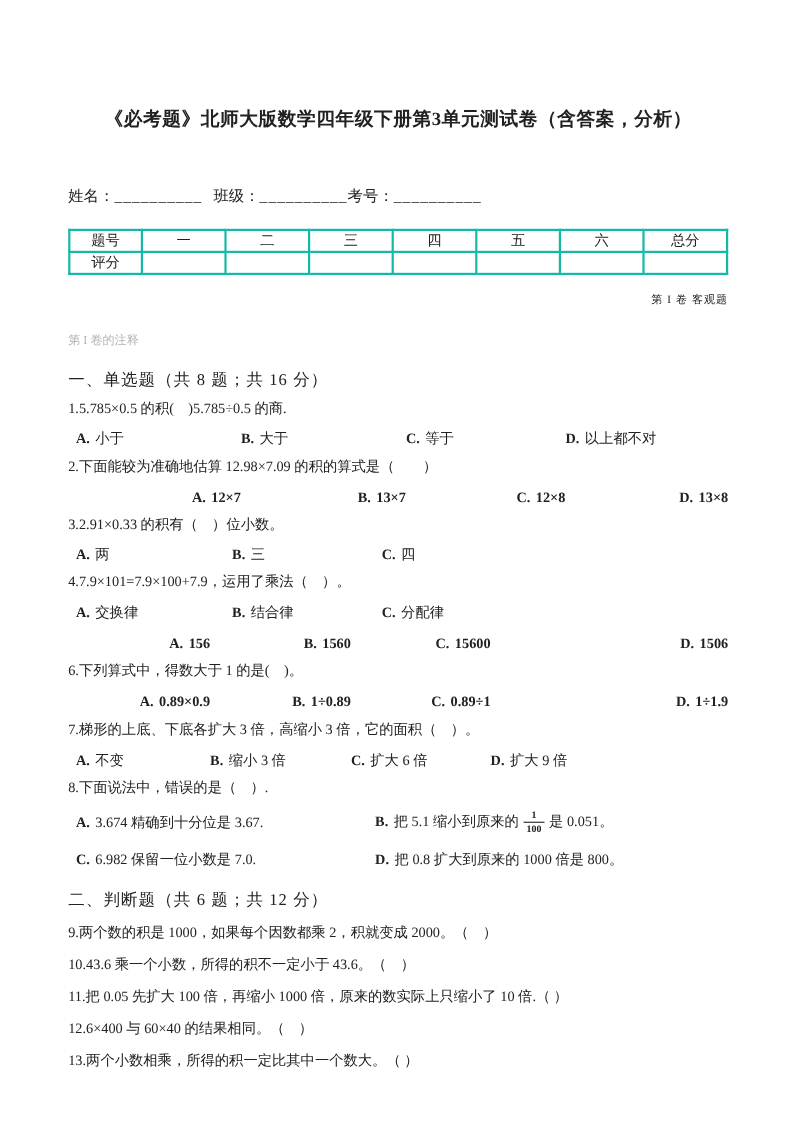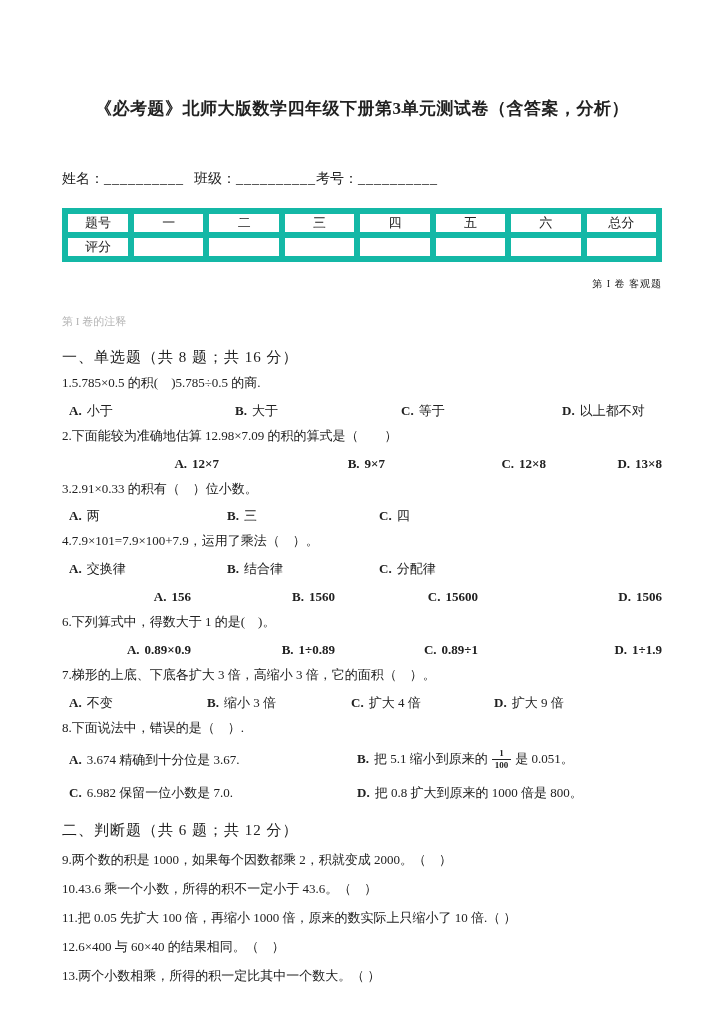--- a/index.html
+++ b/index.html
@@ -24,21 +24,21 @@
   .student-line .lbl2 { margin-left:10px; }
   .student-line .blank { letter-spacing:1px; }
 
   table.score {
     width:100%;
     border-collapse:collapse;
     margin-top:20px;
     table-layout:fixed;
   }
   table.score td {
-    border:6px solid #14b8a6;
+    border:2px solid #14b8a6;
     height:20px;
     text-align:center;
     vertical-align:middle;
     font-size:13px;
     padding:0;
   }
   col.c-first { width:66px; }
 
   .volume-title { text-align:right; font-size:10px; margin-top:15px; letter-spacing:1px; }
   .volume-note  { color:#b5b5b5; font-size:11px; margin-top:23px; }
@@ -46,21 +46,20 @@
   .sec-heading { font-size:15px; margin-top:19px; letter-spacing:1px; }
 
   .q { font-size:13px; margin-top:8px; line-height:1.3; }
 
   .opts {
     display:grid;
     font-size:13px;
     margin-top:11px;
     padding-left:7px;
     line-height:1.3;
-    gap:16px;
   }
   .opts-wide4   { grid-template-columns:150px 150px 145px auto; }
   .opts-narrow4 { grid-template-columns:122px 128px 127px auto; }
   .opts-3       { grid-template-columns:142px 136px auto; }
   .opts-2       { grid-template-columns:272px auto; }
   .opts.boldnum .opt { font-weight:bold;text-align:right; }
 
   .opt { white-space:nowrap; }
   .opt-label { font-weight:bold; margin-right:5px; }
 
@@ -137,21 +136,21 @@
   <div class="opts opts-wide4">
     <div class="opt"><span class="opt-label">A.</span><span>小于</span></div>
     <div class="opt"><span class="opt-label">B.</span><span>大于</span></div>
     <div class="opt"><span class="opt-label">C.</span><span>等于</span></div>
     <div class="opt"><span class="opt-label">D.</span><span>以上都不对</span></div>
   </div>
 
   <div class="q">2.下面能较为准确地估算 12.98×7.09 的积的算式是（　　）</div>
   <div class="opts opts-wide4 boldnum">
     <div class="opt"><span class="opt-label">A.</span><span>12×7</span></div>
-    <div class="opt"><span class="opt-label">B.</span><span>9×7</span></div>
+    <div class="opt"><span class="opt-label">B.</span><span>13×7</span></div>
     <div class="opt"><span class="opt-label">C.</span><span>12×8</span></div>
     <div class="opt"><span class="opt-label">D.</span><span>13×8</span></div>
   </div>
 
   <div class="q">3.2.91×0.33 的积有（　）位小数。</div>
   <div class="opts opts-3">
     <div class="opt"><span class="opt-label">A.</span><span>两</span></div>
     <div class="opt"><span class="opt-label">B.</span><span>三</span></div>
     <div class="opt"><span class="opt-label">C.</span><span>四</span></div>
   </div>
@@ -175,21 +174,21 @@
     <div class="opt"><span class="opt-label">A.</span><span>0.89×0.9</span></div>
     <div class="opt"><span class="opt-label">B.</span><span>1÷0.89</span></div>
     <div class="opt"><span class="opt-label">C.</span><span>0.89÷1</span></div>
     <div class="opt"><span class="opt-label">D.</span><span>1÷1.9</span></div>
   </div>
 
   <div class="q">7.梯形的上底、下底各扩大 3 倍，高缩小 3 倍，它的面积（　）。</div>
   <div class="opts opts-narrow4">
     <div class="opt"><span class="opt-label">A.</span><span>不变</span></div>
     <div class="opt"><span class="opt-label">B.</span><span>缩小 3 倍</span></div>
-    <div class="opt"><span class="opt-label">C.</span><span>扩大 4 倍</span></div>
+    <div class="opt"><span class="opt-label">C.</span><span>扩大 6 倍</span></div>
     <div class="opt"><span class="opt-label">D.</span><span>扩大 9 倍</span></div>
   </div>
 
   <div class="q">8.下面说法中，错误的是（　）.</div>
   <div class="opts opts-2 frac-row">
     <div class="opt"><span class="opt-label">A.</span><span>3.674 精确到十分位是 3.67.</span></div>
     <div class="opt"><span class="opt-label">B.</span><span>把 5.1 缩小到原来的</span><span class="frac"><span class="num">1</span><span class="den">100</span></span><span>是 0.051。</span></div>
   </div>
   <div class="opts opts-2" style="margin-top:14px;">
     <div class="opt"><span class="opt-label">C.</span><span>6.982 保留一位小数是 7.0.</span></div>

